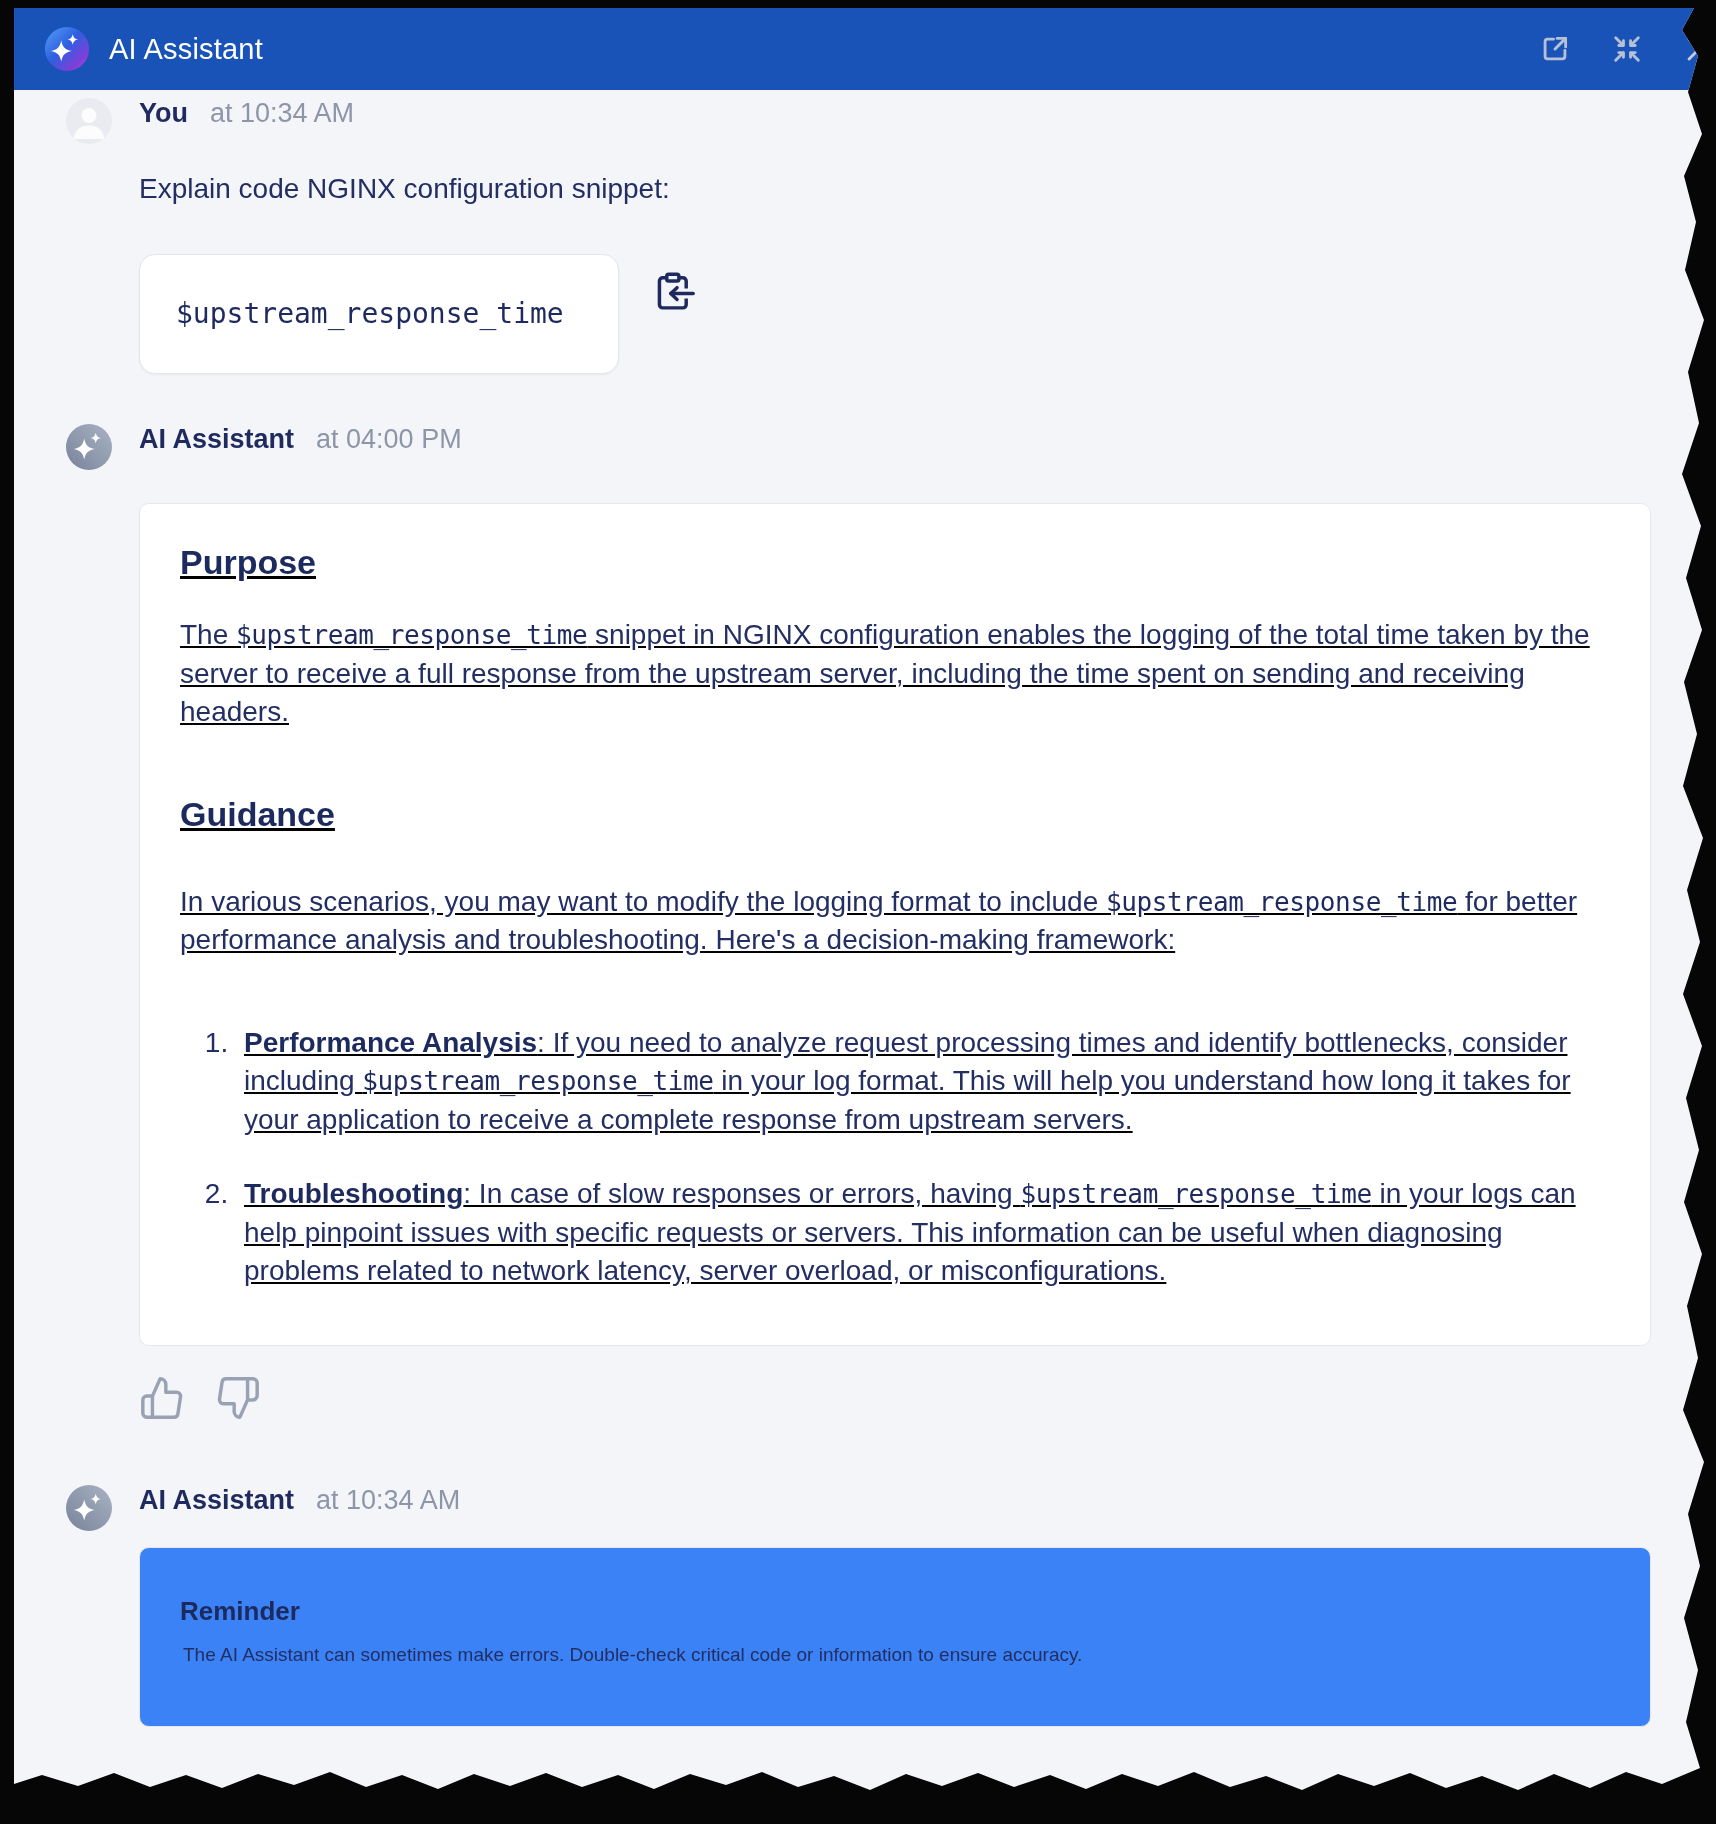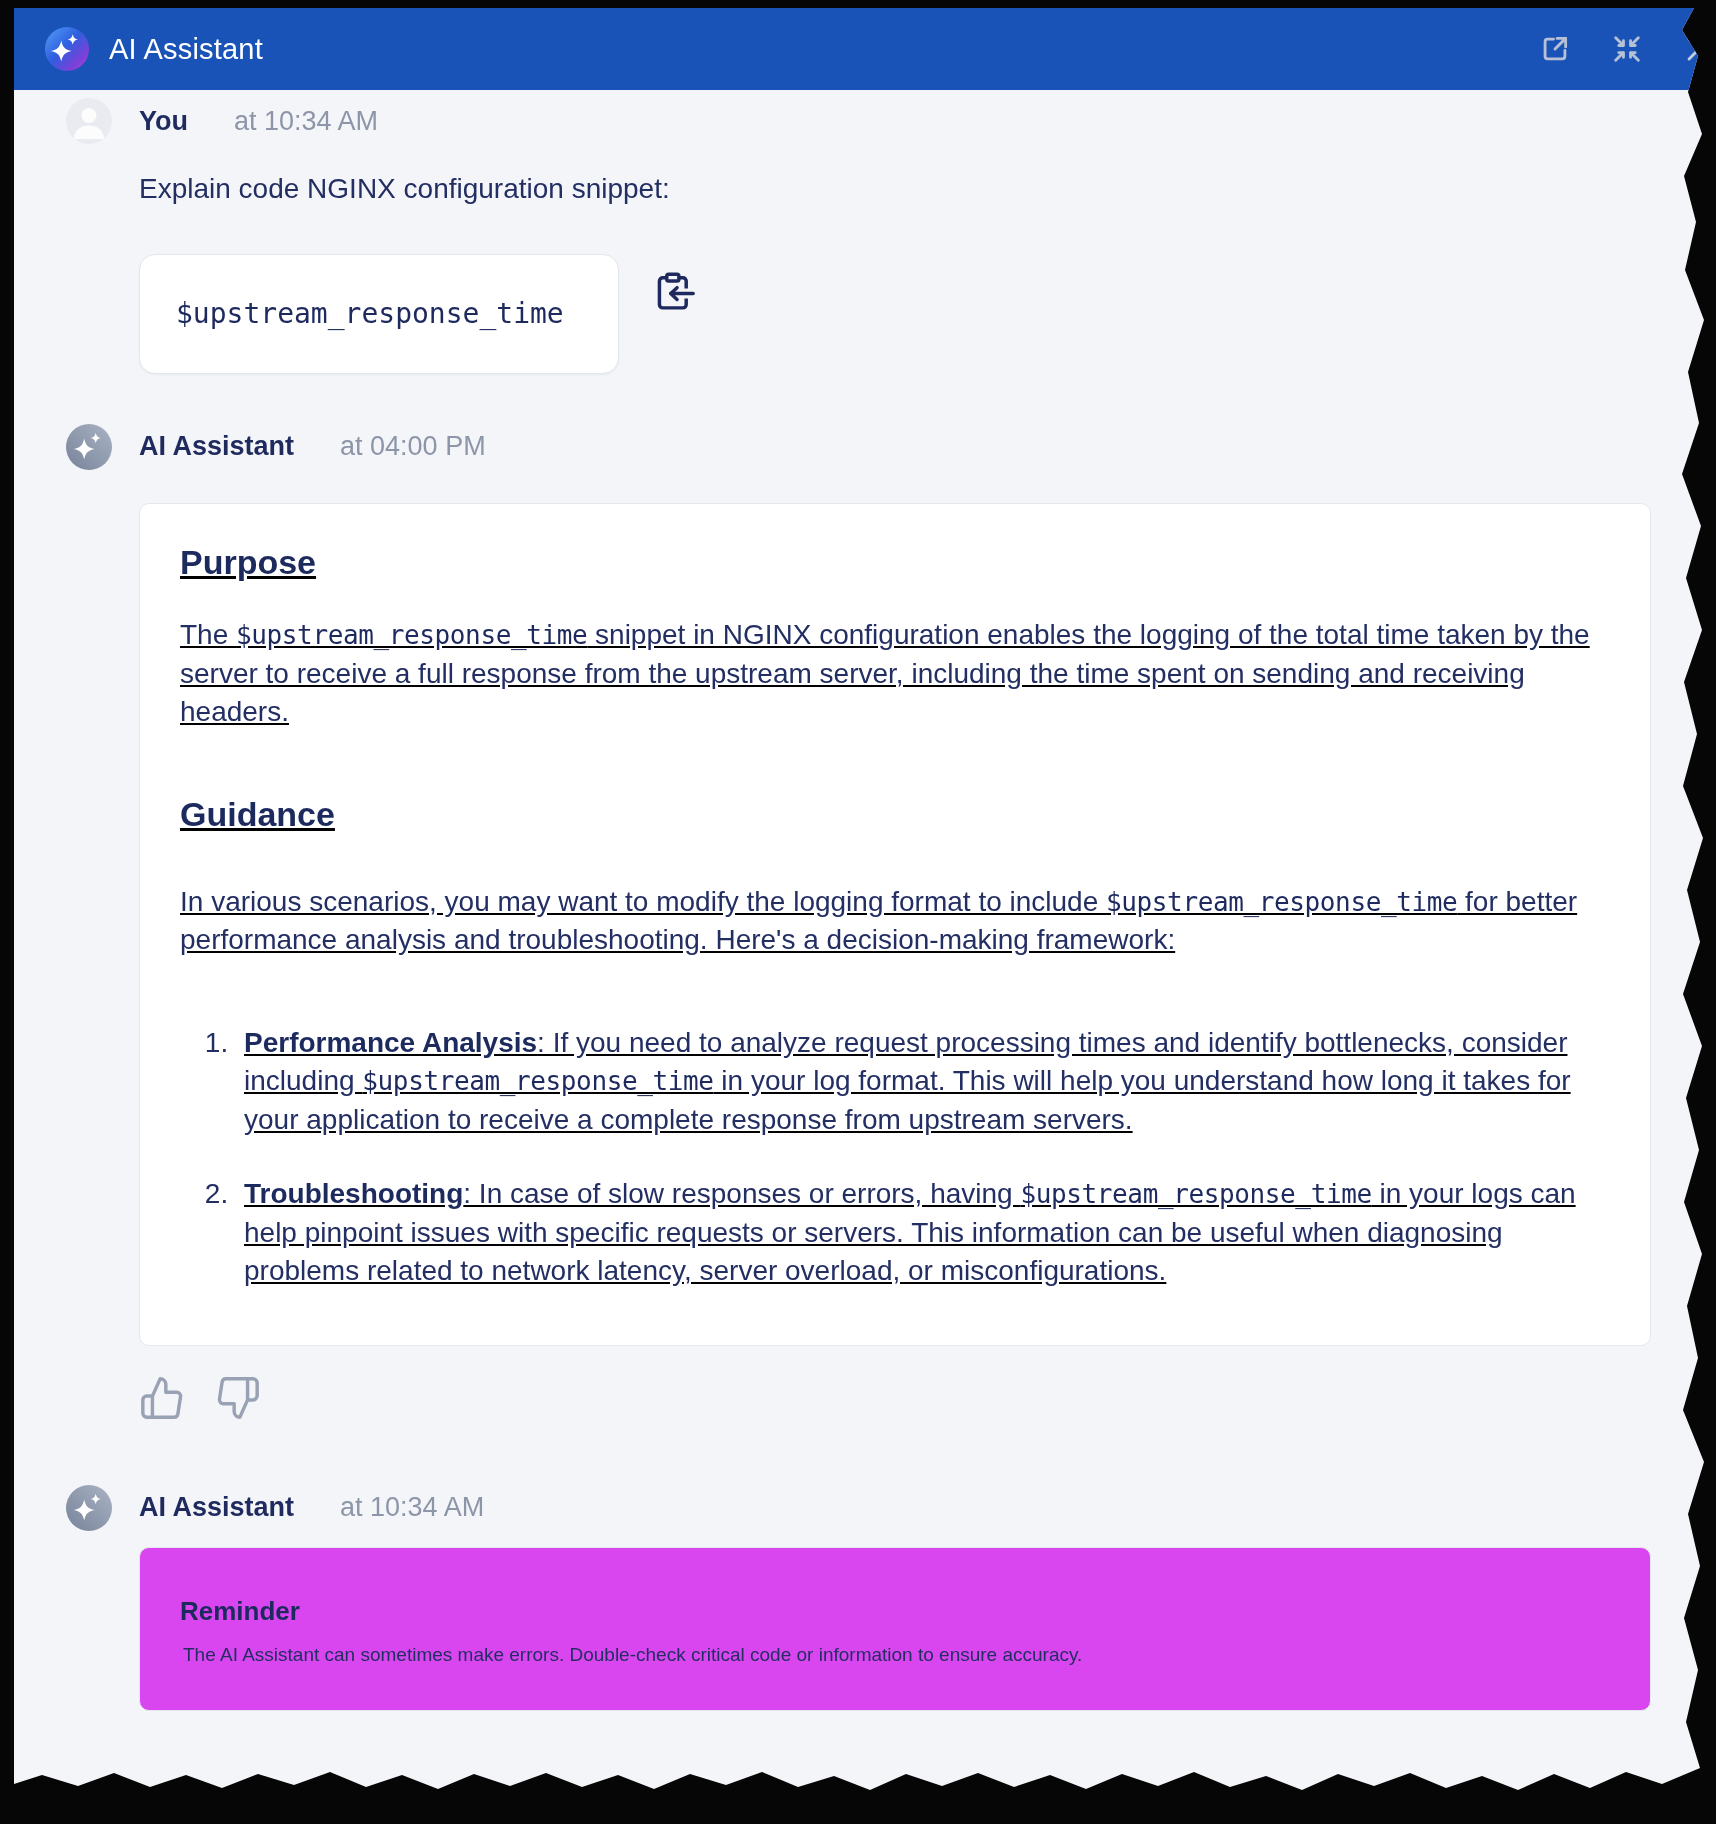--- a/index.html
+++ b/index.html
@@ -23,21 +23,21 @@
   .titlebar{position:relative;height:82px;background:#1a53b7;display:flex;align-items:center;padding-left:30px;}
   .logo{width:46px;height:46px;border-radius:50%;flex:0 0 auto;}
   .tb-title{color:#ffffff;font-size:29px;font-weight:500;margin-left:19px;letter-spacing:.2px;}
   .tb-actions{position:absolute;top:0;bottom:0;right:-12px;display:flex;align-items:center;gap:28px;}
   .tb-btn{width:44px;height:44px;padding:0;border:0;background:transparent;cursor:pointer;display:flex;
           align-items:center;justify-content:center;}
   .tb-btn svg{width:34px;height:34px;}
 
   
   .chat{padding:8px 0 0 125px;width:1637px;}
-  .msg-head{position:relative;min-height:46px;display:flex;align-items:center;gap:24px;}
+  .msg-head{position:relative;min-height:46px;display:flex;}
   .avatar{position:absolute;left:-73px;top:0;width:46px;height:46px;border-radius:50%;overflow:hidden;}
   .avatar-you{background:#e9ebf1;}
   .avatar-ai{background:linear-gradient(225deg,#aab3c4 0%,#77839a 100%);}
   .author{font-size:27px;font-weight:700;color:#1f2a5e;}
   .timestamp{font-size:27px;color:#8d95a9;margin-left:22px;}
   .msg-text{margin-top:26px;font-size:28px;color:#232e63;line-height:1.375;width:1512px;}
 
   .code-row{margin-top:45px;display:flex;align-items:flex-start;}
   .code-box{width:480px;height:120px;background:#ffffff;border:1.5px solid #e2e6ee;border-radius:16px;
             display:flex;align-items:center;padding-left:36px;box-shadow:0 1px 2px rgba(20,30,80,.05);}
@@ -56,22 +56,22 @@
   .card ol{margin:64px 0 0;padding-left:56px;font-size:28px;line-height:38.5px;color:#232e63;}
   .card ol li{padding-left:8px;}
   .card ol li + li{margin-top:36px;}
   .card ol li strong{font-weight:700;color:#1c2a5e;}
 
   .feedback{margin-top:29px;display:flex;gap:30px;}
   .fb-btn{width:46px;height:46px;border:0;background:transparent;padding:0;cursor:pointer;}
   .fb-btn svg{width:46px;height:46px;}
 
   .msg-ai2{margin-top:64px;}
-  .reminder-card{margin-top:16px;width:1512px;background:#d946ef;border:1.5px solid #e4e7f0;border-radius:10px;
-                 padding:46px 40px 36px;}
+  .reminder-card{margin-top:16px;width:1512px;background:#3b82f6;border:1.5px solid #e4e7f0;border-radius:10px;
+                 padding:46px 40px 52px;}
   .reminder-card h3{margin:0;font-size:26px;font-weight:700;color:#1c2a5e;line-height:34px;}
   .reminder-card p{margin:8px 3px 0;font-size:19px;color:#232e63;line-height:38px;}
 </style>
 </head>
 <body>
 
 <div class="frame">
   <div class="screen">
 
     <div class="titlebar">

